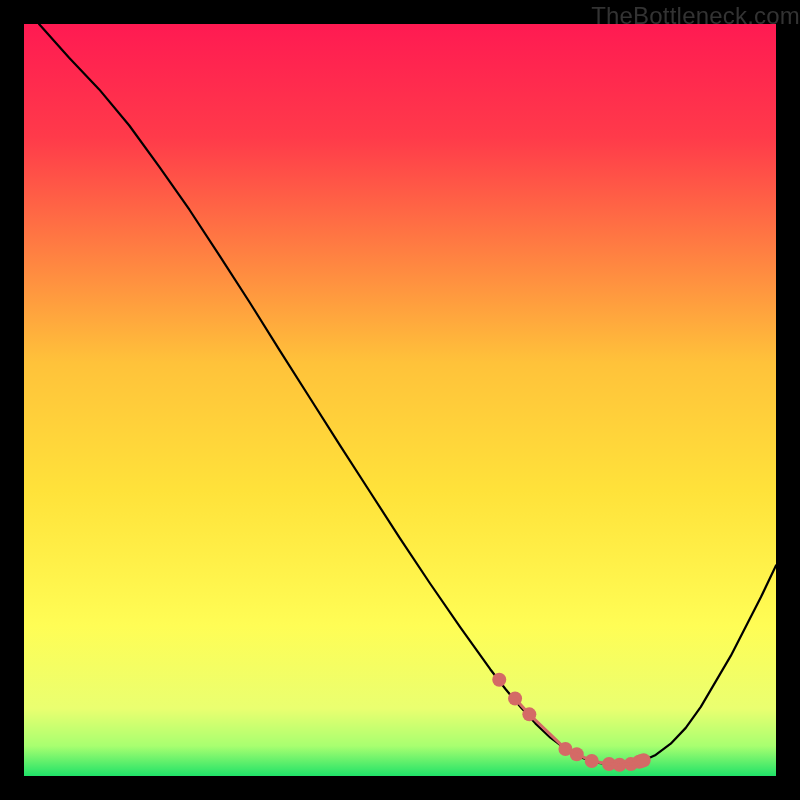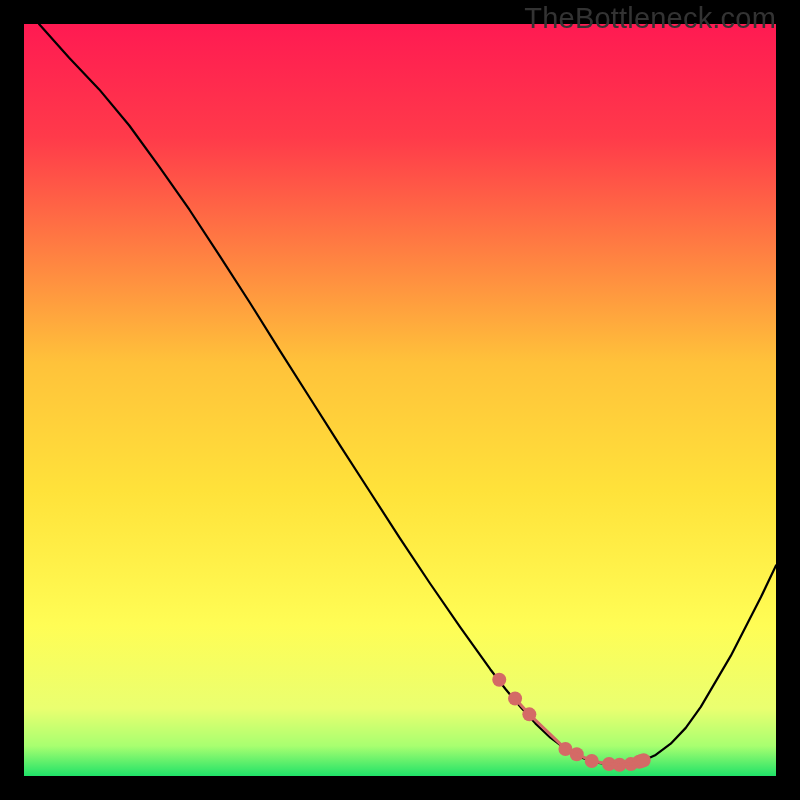--- a/index.html
+++ b/index.html
@@ -6,24 +6,24 @@
     margin: 0;
     padding: 0;
     width: 800px;
     height: 800px;
     background: #000000;
     overflow: hidden;
   }
   .watermark {
     position: absolute;
     top: 2px;
-    right: 24px;
+    right: 0;
     color: #333333;
     font-family: Arial, Helvetica, sans-serif;
-    font-size: 29px;
+    font-size: 24px;
     font-weight: 500;
     letter-spacing: 0.2px;
     z-index: 10;
   }
   .plot-area {
     position: absolute;
     left: 24px;
     top: 24px;
     width: 752px;
     height: 752px;

